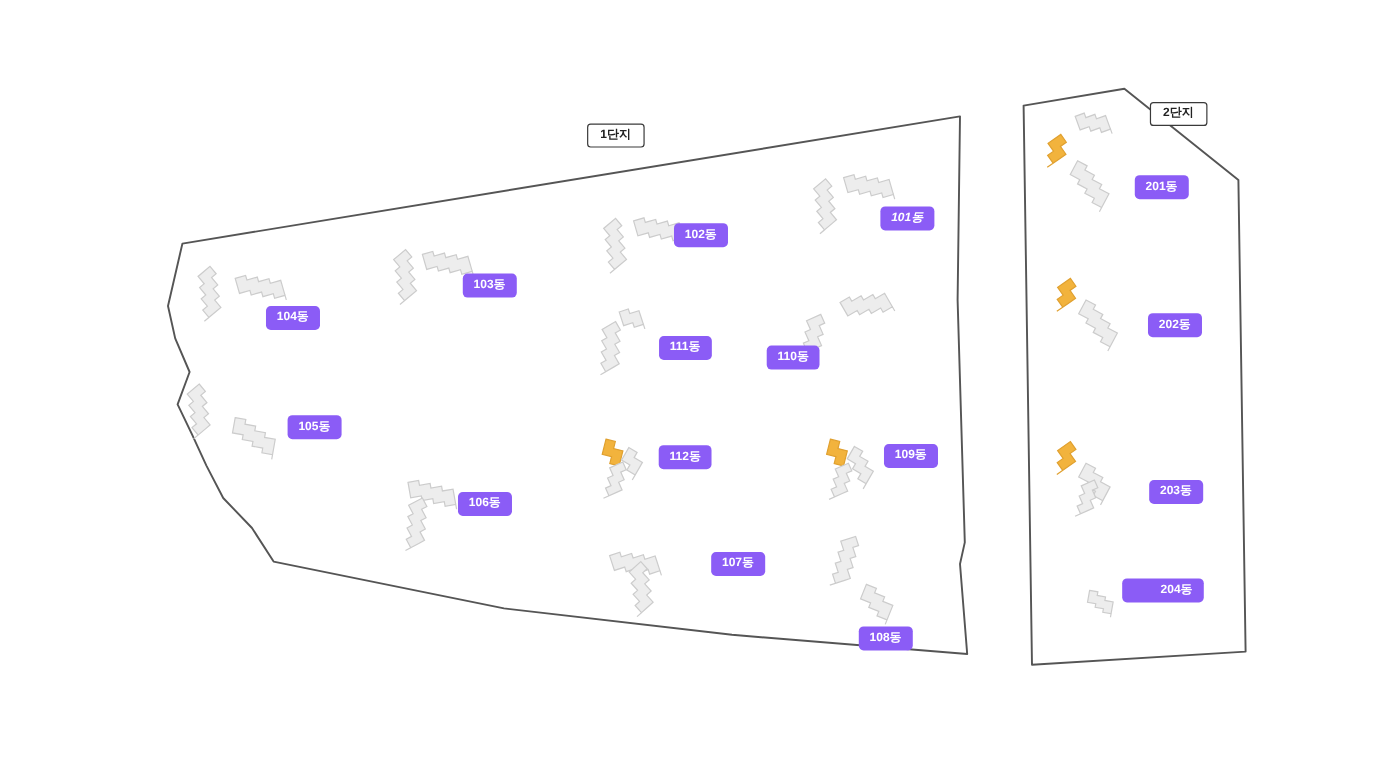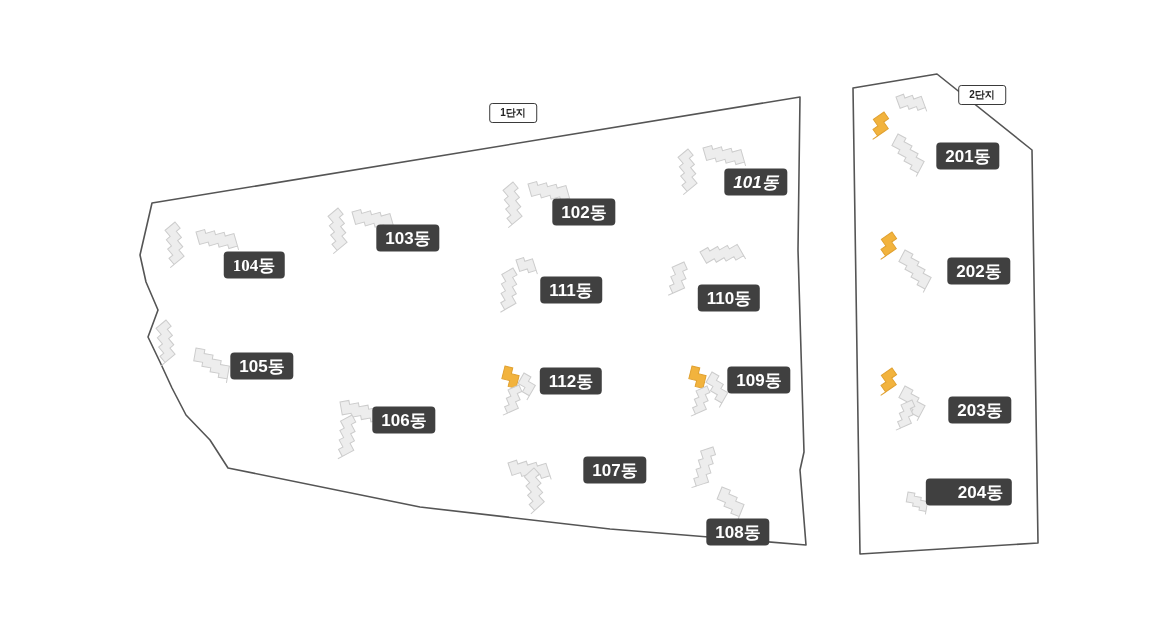--- a/index.html
+++ b/index.html
@@ -7,23 +7,23 @@
     position:relative;
     width:1160px;height:640px;
     background:#ffffff;
     overflow:hidden;
     font-family:"Liberation Sans","DejaVu Sans",sans-serif;
   }
   #map-svg{position:absolute;left:0;top:0;}
   .bldg-chip{
     position:absolute;
     transform:translate(-50%,-50%);
-    background:#404040;
+    background:#8b5cf6;
     color:#ffffff;
-    font-size:17px;
+    font-size:10px;
     font-weight:600;
     line-height:1;
     padding:5px 9px;
     border-radius:4px;
     white-space:nowrap;
     cursor:pointer;
     letter-spacing:0;
   }
   .complex-chip{
     position:absolute;
@@ -117,29 +117,29 @@
           <path d="M0,0 L7,0 L7,5 L14,5 L14,10 L21,10 L21,15 L21,27 L21,22 L14,22 L14,17 L7,17 L7,12 L0,12 Z" transform="translate(912,400) rotate(66)" fill="#ededed" stroke="#cccccc" stroke-width="1"></path>
         </g>
         <g>
           <path d="M0,0 L7,0 L7,3 L14,3 L14,6 L21,6 L21,9 L21,19 L21,16 L14,16 L14,13 L7,13 L7,10 L0,10 Z" transform="translate(908,492) rotate(10)" fill="#ededed" stroke="#cccccc" stroke-width="1"></path>
         </g>
       </g>
   </svg>
 
   <div id="labels-layer">
       <div class="bldg-chip" style="left: 756px; top: 182px; font-style: italic;">101동</div>
-      <div class="bldg-chip" style="left: 584px; top: 212px;">102동</div>
+      <div class="bldg-chip" style="left: 584px; top: 196px;">102동</div>
       <div class="bldg-chip" style="left: 408px; top: 238px;">103동</div>
-      <div class="bldg-chip" style="left: 254px; top: 265px; font-family: Liberation Serif, serif;">104동</div>
-      <div class="bldg-chip" style="left: 262px; top: 366px;">105동</div>
+      <div class="bldg-chip" style="left: 244px; top: 265px;">104동</div>
+      <div class="bldg-chip" style="left: 262px; top: 356px;">105동</div>
       <div class="bldg-chip" style="left: 404px; top: 420px;">106동</div>
       <div class="bldg-chip" style="left: 587px; top: 470px; margin-left: 28px;">107동</div>
       <div class="bldg-chip" style="left: 738px; top: 532px;">108동</div>
       <div class="bldg-chip" style="left: 759px; top: 380px;">109동</div>
-      <div class="bldg-chip" style="left: 729px; top: 298px;">110동</div>
+      <div class="bldg-chip" style="left: 661px; top: 298px;">110동</div>
       <div class="bldg-chip" style="left: 571px; top: 290px;">111동</div>
       <div class="bldg-chip" style="left: 571px; top: 381px; text-align: right;">112동</div>
       <div class="bldg-chip" style="left: 968px; top: 156px;">201동</div>
       <div class="bldg-chip" style="left: 979px; top: 271px; text-align: center;">202동</div>
       <div class="bldg-chip" style="left: 980px; top: 410px; text-align: right;">203동</div>
       <div class="bldg-chip" style="left: 969px; top: 492px; padding-left: 32px;">204동</div>
     </div>
 
   <div class="complex-chip" id="complex1-chip" style="left: 513px; top: 113px;">1단지</div>
   <div class="complex-chip" id="complex2-chip" style="left: 982px; top: 95px;">2단지</div>

